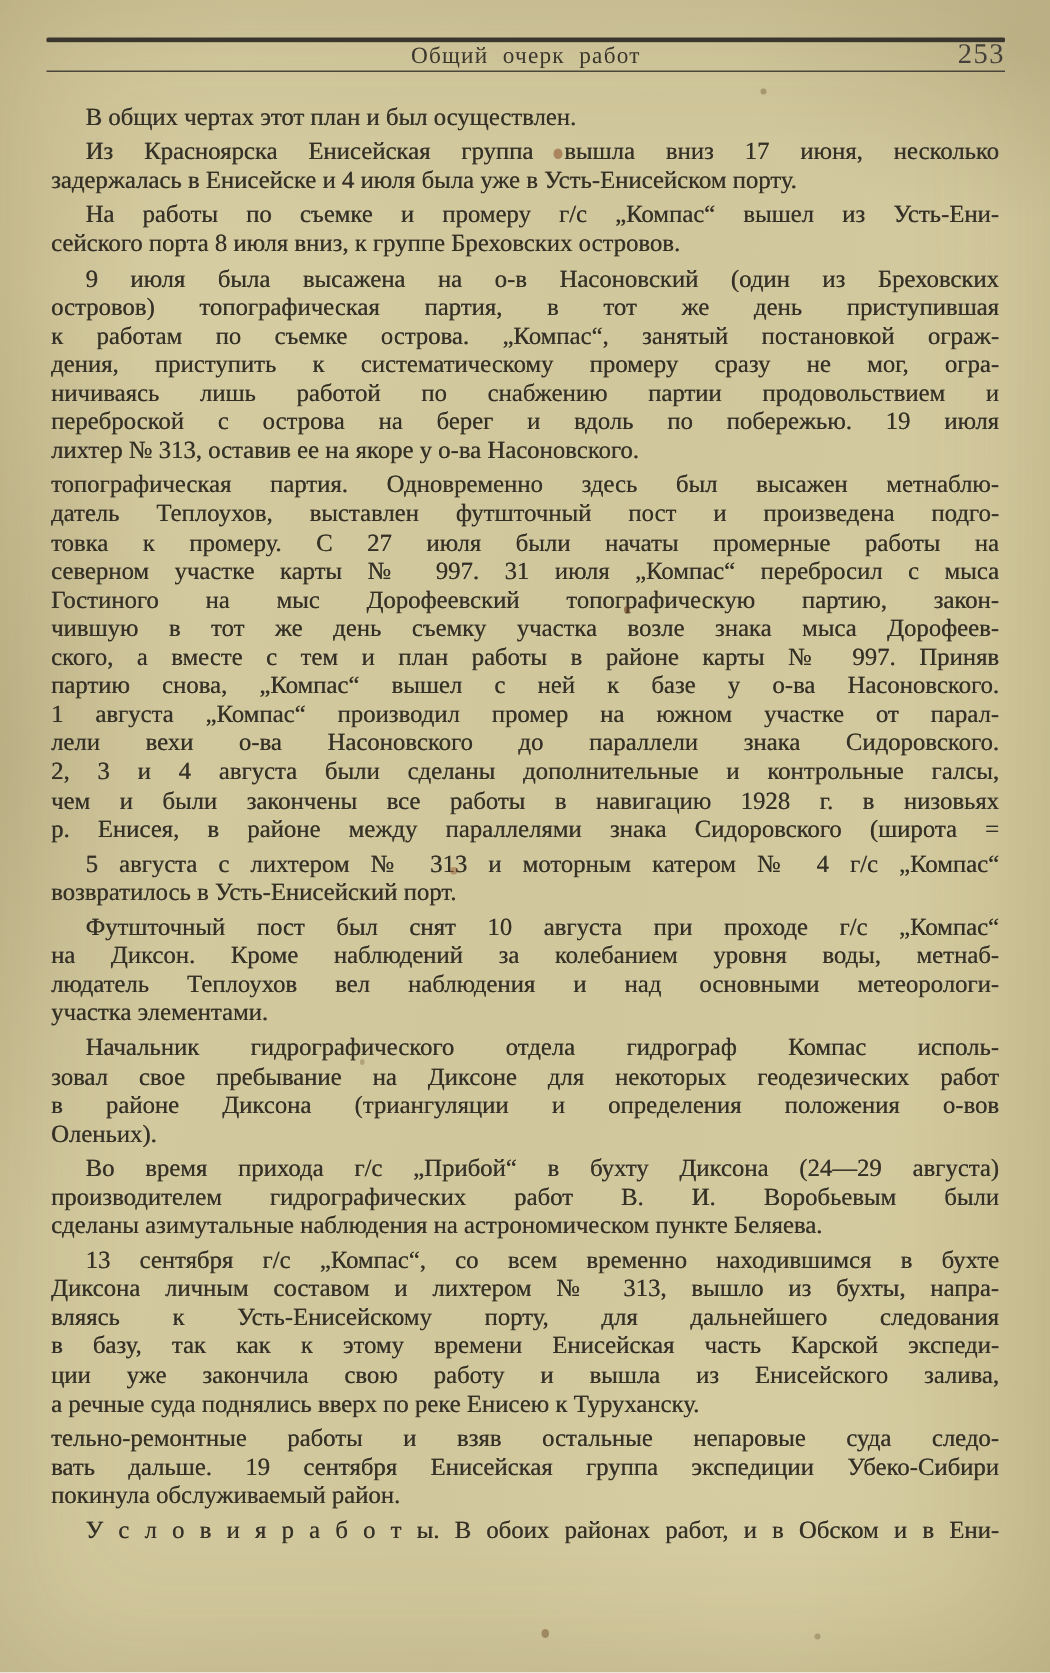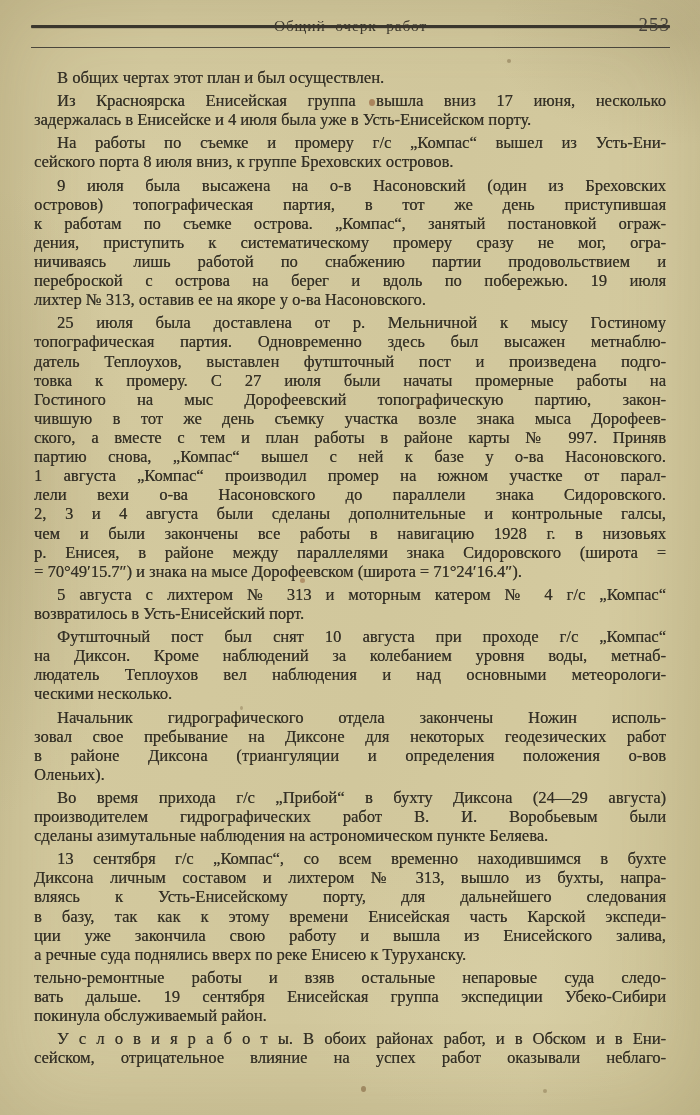--- a/index.html
+++ b/index.html
@@ -19,21 +19,21 @@
       radial-gradient(ellipse 240px 160px at 25% 18%, rgba(228,220,184,0.22), rgba(228,220,184,0) 70%),
       linear-gradient(100deg, #cdc296 0%, #d3c99e 18%, #d1c79c 55%, #d4ca9f 80%, #ccc295 100%);
     box-shadow: inset 0 0 90px rgba(110, 95, 55, 0.22);
   }
   
   .running-head { position: absolute; left: 31px; top: 0; width: 639px; }
   .rule { position: absolute; left: 0; width: 100%; background: #3a362d; }
   .rule.thick { top: 25px; height: 2.6px; border-radius: 1px; box-shadow: 0 0.4px 0 rgba(58,54,45,0.35); }
   .rule.thin  { top: 47px; height: 1.3px; background: #4a463c; }
   .head-row {
-    position: absolute; top: 16px; left: 0; width: 100%;
+    position: absolute; top: 28px; left: 0; width: 100%;
     display: grid; grid-template-columns: 1fr auto 1fr; align-items: baseline; font-family: Liberation Serif, serif;
   }
   .head-title {
     grid-column: 2; justify-self: center;
     font-size: 15.5px; line-height: 17px;
     letter-spacing: 0.8px; word-spacing: 5px;
     color: #3a362c;
   }
   .head-pageno {
     grid-column: 3; justify-self: end;
@@ -95,47 +95,46 @@
       <div class="paragraph">
         <div class="line para-start">9 июля была высажена на о-в Насоновский (один из Бреховских</div>
         <div class="line">островов) топографическая партия, в тот же день приступившая</div>
         <div class="line">к работам по съемке острова. „Компас“, занятый постановкой ограж-</div>
         <div class="line">дения, приступить к систематическому промеру сразу не мог, огра-</div>
         <div class="line">ничиваясь лишь работой по снабжению партии продовольствием и</div>
         <div class="line">переброской с острова на берег и вдоль по побережью. 19 июля</div>
         <div class="line para-end">лихтер № 313, оставив ее на якоре у о-ва Насоновского.</div>
       </div>
       <div class="paragraph">
-        <div class="line para-start">25 июля была доставлена от р. Мельничной к мысу Гостиному</div>
         <div class="line">топографическая партия. Одновременно здесь был высажен метнаблю-</div>
         <div class="line">датель Теплоухов, выставлен футшточный пост и произведена подго-</div>
         <div class="line">товка к промеру. С 27 июля были начаты промерные работы на</div>
+        <div class="line">северном участке карты № 997. 31 июля „Компас“ перебросил с мыса</div>
         <div class="line">Гостиного на мыс Дорофеевский топографическую партию, закон-</div>
         <div class="line">чившую в тот же день съемку участка возле знака мыса Дорофеев-</div>
         <div class="line">ского, а вместе с тем и план работы в районе карты № 997. Приняв</div>
         <div class="line">партию снова, „Компас“ вышел с ней к базе у о-ва Насоновского.</div>
         <div class="line">1 августа „Компас“ производил промер на южном участке от парал-</div>
         <div class="line">лели вехи о-ва Насоновского до параллели знака Сидоровского.</div>
         <div class="line">2, 3 и 4 августа были сделаны дополнительные и контрольные галсы,</div>
         <div class="line">чем и были закончены все работы в навигацию 1928 г. в низовьях</div>
         <div class="line">р. Енисея, в районе между параллелями знака Сидоровского (широта =</div>
-        <div class="line para-end">= 70°49′15.7″) и знака на мысе Дорофеевском (широта = 71°24′16.4″).</div>
       </div>
       <div class="paragraph">
         <div class="line para-start">5 августа с лихтером № 313 и моторным катером № 4 г/с „Компас“</div>
         <div class="line para-end">возвратилось в Усть-Енисейский порт.</div>
       </div>
       <div class="paragraph">
         <div class="line para-start">Футшточный пост был снят 10 августа при проходе г/с „Компас“</div>
         <div class="line">на Диксон. Кроме наблюдений за колебанием уровня воды, метнаб-</div>
         <div class="line">людатель Теплоухов вел наблюдения и над основными метеорологи-</div>
-        <div class="line para-end">ческими несколько.</div>
+        <div class="line para-end">участка элементами.</div>
       </div>
       <div class="paragraph">
-        <div class="line para-start">Начальник гидрографического отдела закончены Ножин исполь-</div>
+        <div class="line para-start">Начальник гидрографического отдела гидрограф Компас исполь-</div>
         <div class="line">зовал свое пребывание на Диксоне для некоторых геодезических работ</div>
         <div class="line">в районе Диксона (триангуляции и определения положения о-вов</div>
         <div class="line para-end">Оленьих).</div>
       </div>
       <div class="paragraph">
         <div class="line para-start">Во время прихода г/с „Прибой“ в бухту Диксона (24—29 августа)</div>
         <div class="line">производителем гидрографических работ В. И. Воробьевым были</div>
         <div class="line para-end">сделаны азимутальные наблюдения на астрономическом пункте Беляева.</div>
       </div>
       <div class="paragraph">
@@ -146,21 +145,20 @@
         <div class="line">ции уже закончила свою работу и вышла из Енисейского залива,</div>
         <div class="line para-end">а речные суда поднялись вверх по реке Енисею к Туруханску.</div>
       </div>
       <div class="paragraph">
         <div class="line">тельно-ремонтные работы и взяв остальные непаровые суда следо-</div>
         <div class="line">вать дальше. 19 сентября Енисейская группа экспедиции Убеко-Сибири</div>
         <div class="line para-end">покинула обслуживаемый район.</div>
       </div>
       <div class="paragraph">
         <div class="line para-start">У с л о в и я  р а б о т ы.  В обоих районах работ, и в Обском и в Ени-</div>
-        <div class="line para-end-full">сейском, отрицательное влияние на успех работ оказывали неблаго-</div>
       </div>
     </main>
 
   <div class="speck s1"></div>
   <div class="speck s2"></div>
   <div class="speck s3"></div>
   <div class="speck s4"></div>
   <div class="speck s5"></div>
   <div class="speck s6"></div>
   <div class="speck s7"></div>

